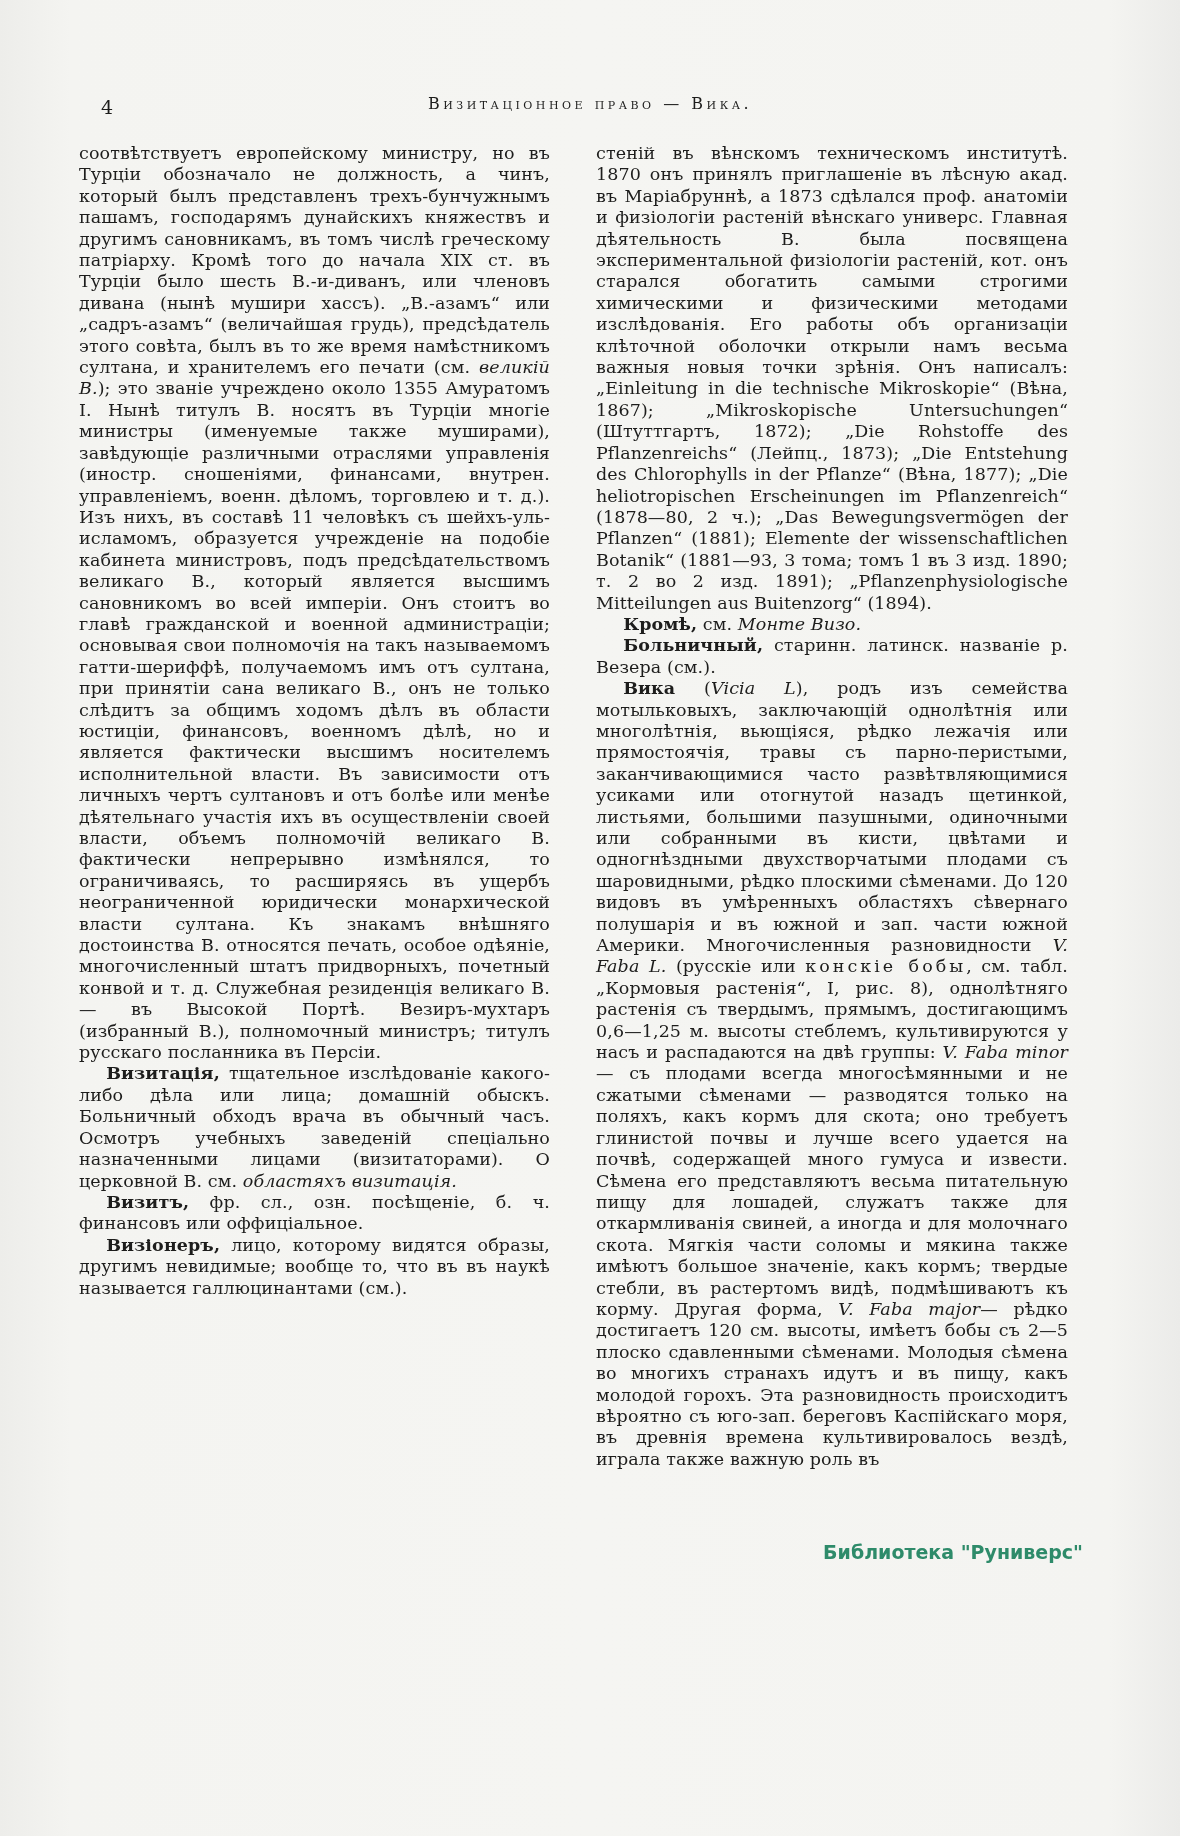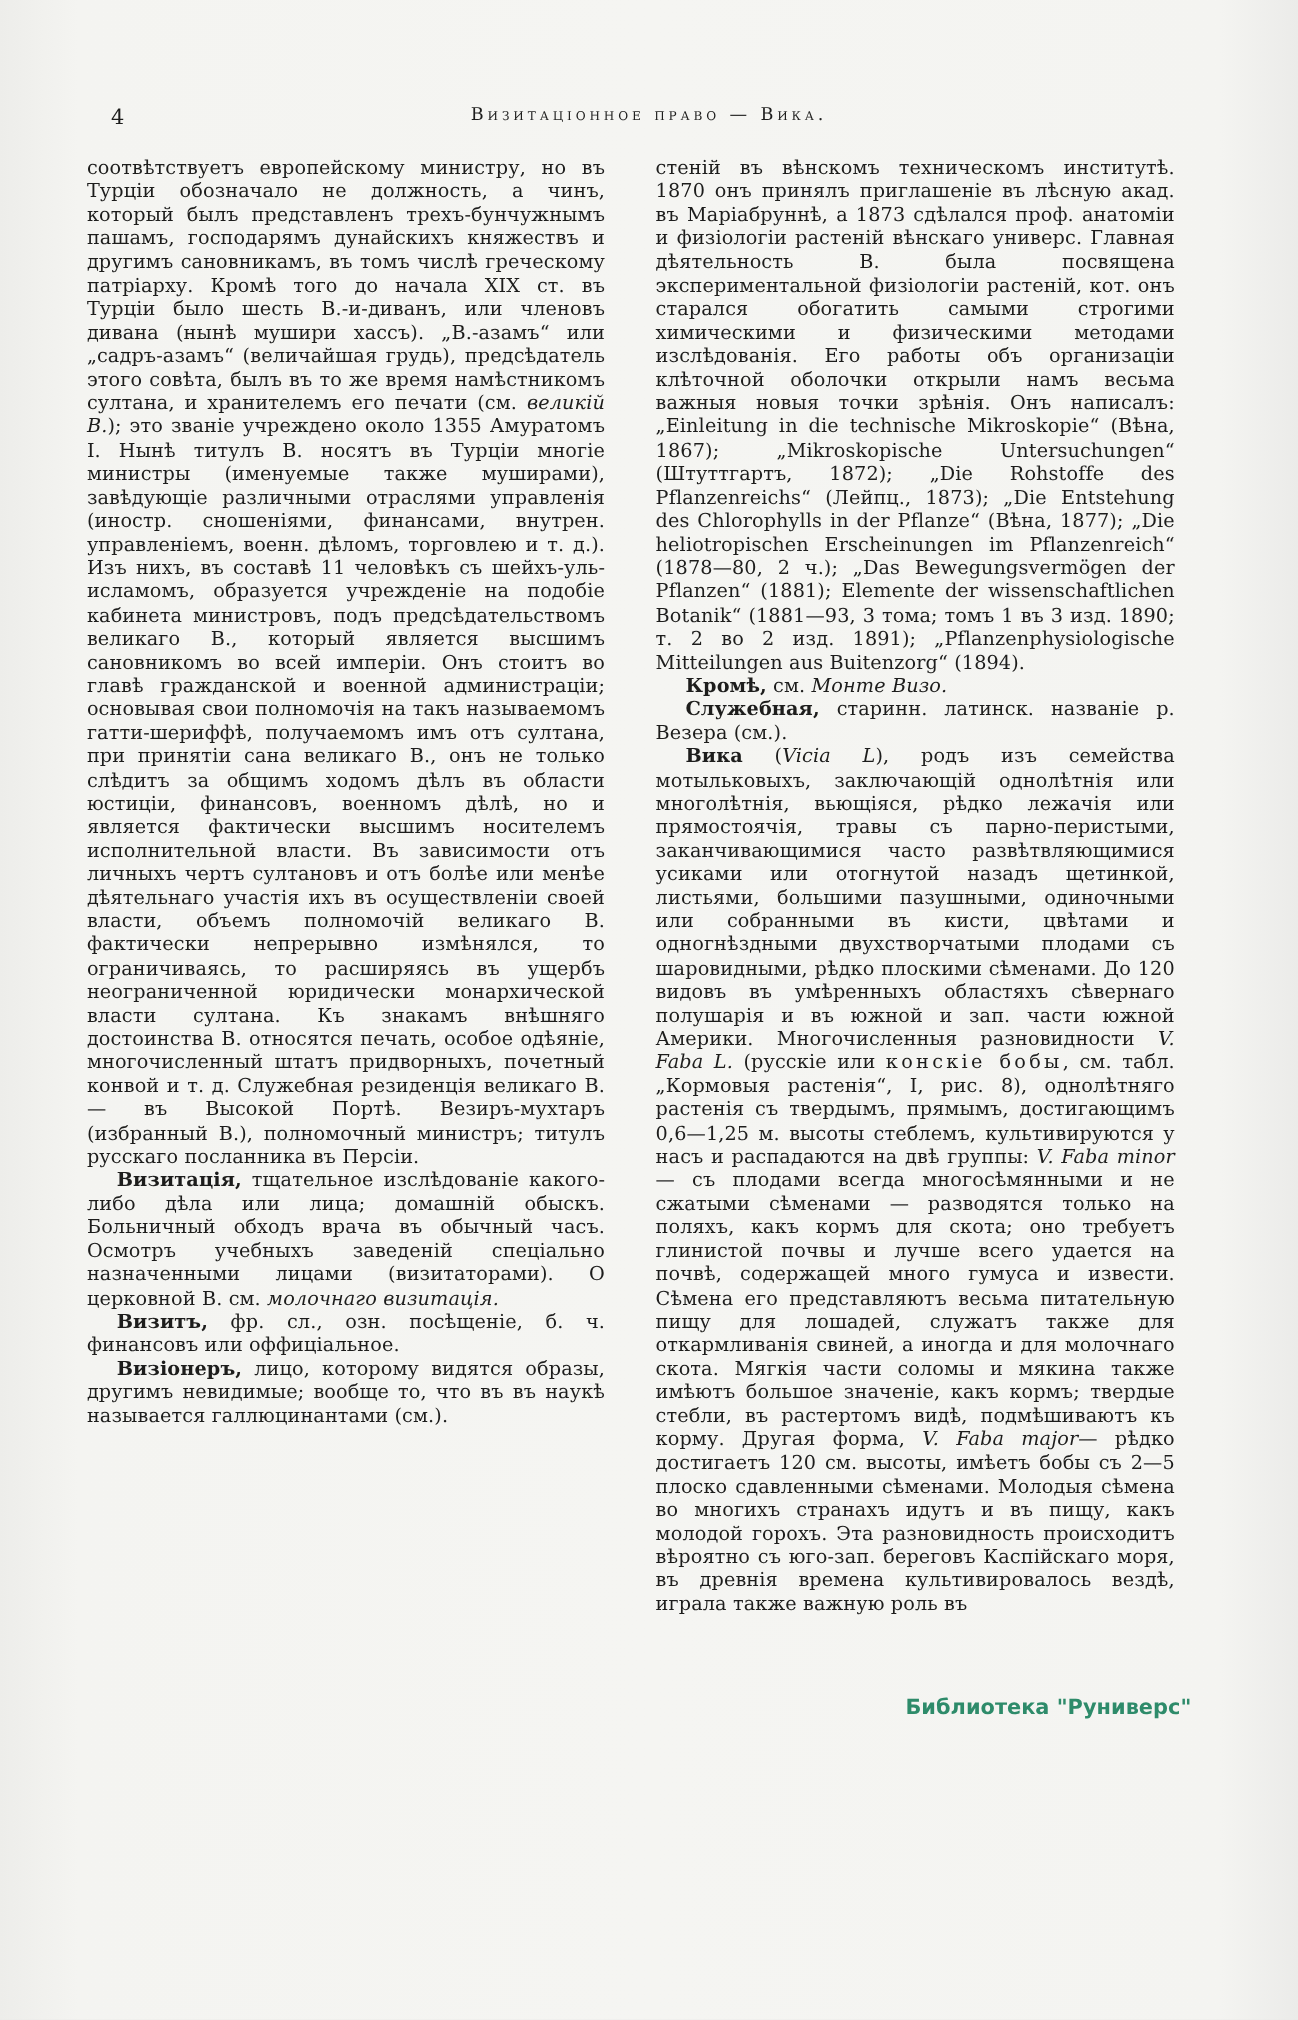--- a/index.html
+++ b/index.html
@@ -81,28 +81,28 @@
 <div class="page">
 
   <div class="page-header">
     <span class="page-number">4</span>
     <span class="header-title">Визитаціонное право — Вика.</span>
   </div>
 
   <div class="text-block">
     <div class="column left" id="left-col">
         <p class="para"><span class="seg-normal">соотвѣтствуетъ европейскому министру, но въ Турціи обозначало не должность, а чинъ, который былъ представленъ трехъ-бунчужнымъ пашамъ, господарямъ дунайскихъ княжествъ и другимъ сановникамъ, въ томъ числѣ греческому патріарху. Кромѣ того до начала XIX ст. въ Турціи было шесть В.-и-диванъ, или членовъ дивана (нынѣ мушири хассъ). „В.-азамъ“ или „садръ-азамъ“ (величайшая грудь), предсѣдатель этого совѣта, былъ въ то же время намѣстникомъ султана, и хранителемъ его печати (см. </span><span class="seg-italic">великій В.</span><span class="seg-normal">); это званіе учреждено около 1355 Амуратомъ I. Нынѣ титулъ В. носятъ въ Турціи многіе министры (именуемые также муширами), завѣдующіе различными отраслями управленія (иностр. сношеніями, финансами, внутрен. управленіемъ, военн. дѣломъ, торговлею и т. д.). Изъ нихъ, въ составѣ 11 человѣкъ съ шейхъ-уль-исламомъ, образуется учрежденіе на подобіе кабинета министровъ, подъ предсѣдательствомъ великаго В., который является высшимъ сановникомъ во всей имперіи. Онъ стоитъ во главѣ гражданской и военной администраціи; основывая свои полномочія на такъ называемомъ гатти-шериффѣ, получаемомъ имъ отъ султана, при принятіи сана великаго В., онъ не только слѣдитъ за общимъ ходомъ дѣлъ въ области юстиціи, финансовъ, военномъ дѣлѣ, но и является фактически высшимъ носителемъ исполнительной власти. Въ зависимости отъ личныхъ чертъ султановъ и отъ болѣе или менѣе дѣятельнаго участія ихъ въ осуществленіи своей власти, объемъ полномочій великаго В. фактически непрерывно измѣнялся, то ограничиваясь, то расширяясь въ ущербъ неограниченной юридически монархической власти султана. Къ знакамъ внѣшняго достоинства В. относятся печать, особое одѣяніе, многочисленный штатъ придворныхъ, почетный конвой и т. д. Служебная резиденція великаго В. — въ Высокой Портѣ. Везиръ-мухтаръ (избранный В.), полномочный министръ; титулъ русскаго посланника въ Персіи.</span></p>
-        <p class="para indent"><span class="seg-bold">Визитація,</span><span class="seg-normal"> тщательное изслѣдованіе какого-либо дѣла или лица; домашній обыскъ. Больничный обходъ врача въ обычный часъ. Осмотръ учебныхъ заведеній спеціально назначенными лицами (визитаторами). О церковной В. см. </span><span class="seg-italic">молочнаго визитація.</span></p>
+        <p class="para indent"><span class="seg-bold">Визитація,</span><span class="seg-normal"> тщательное изслѣдованіе какого-либо дѣла или лица; домашній обыскъ. Больничный обходъ врача въ обычный часъ. Осмотръ учебныхъ заведеній спеціально назначенными лицами (визитаторами). О церковной В. см. </span><span class="seg-italic">областяхъ визитація.</span></p>
         <p class="para indent"><span class="seg-bold">Визитъ,</span><span class="seg-normal"> фр. сл., озн. посѣщеніе, б. ч. финансовъ или оффиціальное.</span></p>
         <p class="para indent"><span class="seg-bold">Визіонеръ,</span><span class="seg-normal"> лицо, которому видятся образы, другимъ невидимые; вообще то, что въ въ наукѣ называется галлюцинантами (см.).</span></p>
       </div>
     <div class="col-divider"></div>
     <div class="column right" id="right-col">
         <p class="para"><span class="seg-normal">стеній въ вѣнскомъ техническомъ институтѣ. 1870 онъ принялъ приглашеніе въ лѣсную акад. въ Маріабруннѣ, а 1873 сдѣлался проф. анатоміи и физіологіи растеній вѣнскаго универс. Главная дѣятельность В. была посвящена экспериментальной физіологіи растеній, кот. онъ старался обогатить самыми строгими химическими и физическими методами изслѣдованія. Его работы объ организаціи клѣточной оболочки открыли намъ весьма важныя новыя точки зрѣнія. Онъ написалъ: „Einleitung in die technische Mikroskopie“ (Вѣна, 1867); „Mikroskopische Untersuchungen“ (Штуттгартъ, 1872); „Die Rohstoffe des Pflanzenreichs“ (Лейпц., 1873); „Die Entstehung des Chlorophylls in der Pflanze“ (Вѣна, 1877); „Die heliotropischen Erscheinungen im Pflanzenreich“ (1878—80, 2 ч.); „Das Bewegungsvermögen der Pflanzen“ (1881); Elemente der wissenschaftlichen Botanik“ (1881—93, 3 тома; томъ 1 въ 3 изд. 1890; т. 2 во 2 изд. 1891); „Pflanzenphysiologische Mitteilungen aus Buitenzorg“ (1894).</span></p>
         <p class="para indent"><span class="seg-bold">Кромѣ,</span><span class="seg-normal"> см. </span><span class="seg-italic">Монте Визо.</span></p>
-        <p class="para indent"><span class="seg-bold">Служебная,</span><span class="seg-normal"> старинн. латинск. названіе р. Везера (см.).</span></p>
+        <p class="para indent"><span class="seg-bold">Больничный,</span><span class="seg-normal"> старинн. латинск. названіе р. Везера (см.).</span></p>
         <p class="para indent"><span class="seg-bold">Вика</span><span class="seg-normal"> (</span><span class="seg-italic">Vicia L</span><span class="seg-normal">), родъ изъ семейства мотыльковыхъ, заключающій однолѣтнія или многолѣтнія, вьющіяся, рѣдко лежачія или прямостоячія, травы съ парно-перистыми, заканчивающимися часто развѣтвляющимися усиками или отогнутой назадъ щетинкой, листьями, большими пазушными, одиночными или собранными въ кисти, цвѣтами и одногнѣздными двухстворчатыми плодами съ шаровидными, рѣдко плоскими сѣменами. До 120 видовъ въ умѣренныхъ областяхъ сѣвернаго полушарія и въ южной и зап. части южной Америки. Многочисленныя разновидности </span><span class="seg-italic">V. Faba L.</span><span class="seg-normal"> (русскіе или </span><span class="seg-spaced">конскіе бобы</span><span class="seg-normal">, см. табл. „Кормовыя растенія“, I, рис. 8), однолѣтняго растенія съ твердымъ, прямымъ, достигающимъ 0,6—1,25 м. высоты стеблемъ, культивируются у насъ и распадаются на двѣ группы: </span><span class="seg-italic">V. Faba minor</span><span class="seg-normal"> — съ плодами всегда многосѣмянными и не сжатыми сѣменами — разводятся только на поляхъ, какъ кормъ для скота; оно требуетъ глинистой почвы и лучше всего удается на почвѣ, содержащей много гумуса и извести. Сѣмена его представляютъ весьма питательную пищу для лошадей, служатъ также для откармливанія свиней, а иногда и для молочнаго скота. Мягкія части соломы и мякина также имѣютъ большое значеніе, какъ кормъ; твердые стебли, въ растертомъ видѣ, подмѣшиваютъ къ корму. Другая форма, </span><span class="seg-italic">V. Faba major</span><span class="seg-normal">— рѣдко достигаетъ 120 см. высоты, имѣетъ бобы съ 2—5 плоско сдавленными сѣменами. Молодыя сѣмена во многихъ странахъ идутъ и въ пищу, какъ молодой горохъ. Эта разновидность происходитъ вѣроятно съ юго-зап. береговъ Каспійскаго моря, въ древнія времена культивировалось вездѣ, играла также важную роль въ</span></p>
       </div>
   </div>
 
   <div class="watermark" style="color: rgb(46, 139, 106);">Библиотека "Руниверс"</div>
 
 </div>
 
 </body></html>

